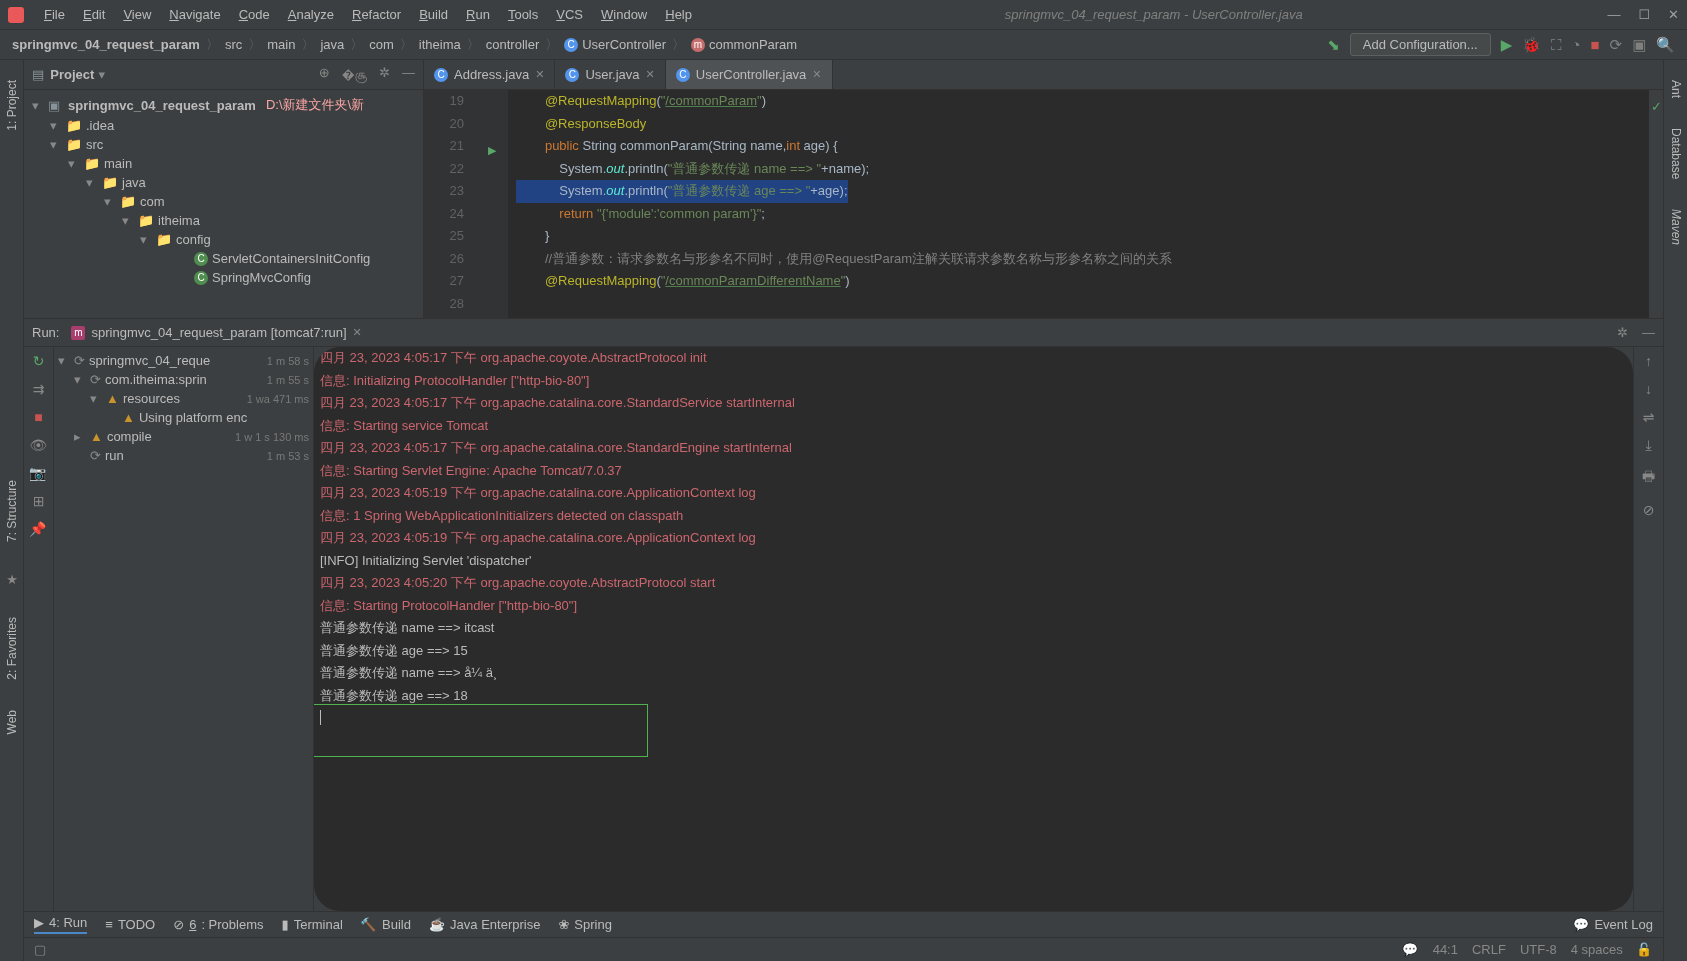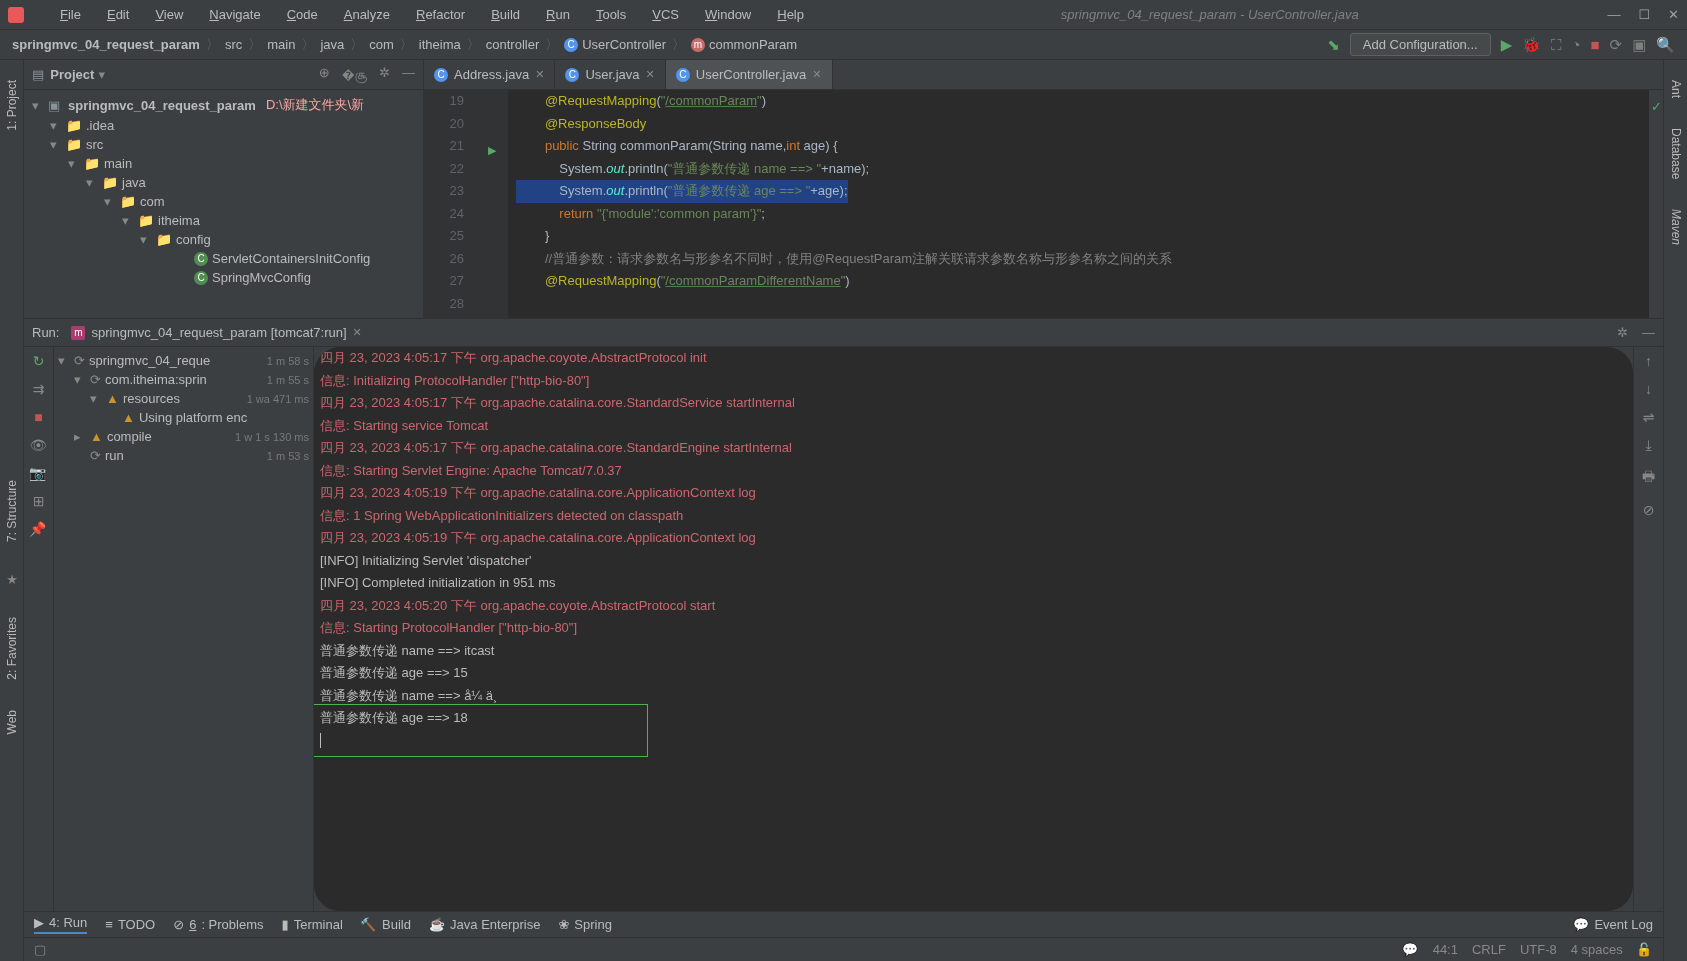--- a/index.html
+++ b/index.html
@@ -1,19 +1,19 @@
 <!DOCTYPE html>
 <html><head>
 <meta charset="utf-8">
 <style>
 * { margin: 0; padding: 0; box-sizing: border-box; font-family: "Segoe UI", Arial, sans-serif; font-size: 13px; }
 body { background: #3c3f41; color: #bbbbbb; width: 1687px; height: 961px; overflow: hidden; display: flex; flex-direction: column; }
 .titlebar { height: 30px; background: #3c3f41; display: flex; align-items: center; padding: 0 8px; border-bottom: 1px solid #323232; }
 .titlebar .icon-app { width: 16px; height: 16px; background: #e95959; border-radius: 3px; margin-right: 12px; }
-.menu-items { display: flex; gap: 10px; margin-left: 16px; }
+.menu-items { display: flex; gap: 2px; }
 .menu-items span { padding: 4px 8px; cursor: pointer; color: #bbb; }
 .menu-items span u { text-decoration: underline; }
 .title-center { flex: 1; text-align: center; color: #808080; font-style: italic; }
 .win-controls { display: flex; gap: 18px; color: #a0a0a0; font-size: 14px; }
 .navbar { height: 30px; background: #3c3f41; display: flex; align-items: center; padding: 0 12px; border-bottom: 1px solid #323232; }
 .breadcrumb { display: flex; align-items: center; gap: 6px; flex: 1; }
 .breadcrumb .crumb { color: #bbb; }
 .breadcrumb .sep { color: #666; }
 .crumb .cic { display:inline-block; width:14px; height:14px; border-radius:50%; background:#5394ec; vertical-align:middle; margin-right:4px; text-align:center; color:#fff; font-size:10px; line-height:14px;}
 .crumb .mic { display:inline-block; width:14px; height:14px; border-radius:50%; background:#c56c6c; vertical-align:middle; margin-right:4px; text-align:center; color:#fff; font-size:10px; line-height:14px;}
@@ -338,21 +338,20 @@
         <div class="red">四月 23, 2023 4:05:17 下午 org.apache.coyote.AbstractProtocol init</div>
             <div class="red">信息: Initializing ProtocolHandler ["http-bio-80"]</div>
             <div class="red">四月 23, 2023 4:05:17 下午 org.apache.catalina.core.StandardService startInternal</div>
             <div class="red">信息: Starting service Tomcat</div>
             <div class="red">四月 23, 2023 4:05:17 下午 org.apache.catalina.core.StandardEngine startInternal</div>
             <div class="red">信息: Starting Servlet Engine: Apache Tomcat/7.0.37</div>
             <div class="red">四月 23, 2023 4:05:19 下午 org.apache.catalina.core.ApplicationContext log</div>
             <div class="red">信息: 1 Spring WebApplicationInitializers detected on classpath</div>
             <div class="red">四月 23, 2023 4:05:19 下午 org.apache.catalina.core.ApplicationContext log</div>
             <div class="nrm">[INFO] Initializing Servlet 'dispatcher'</div>
-            <div class="nrm">[INFO] Completed initialization in 951 ms</div>
             <div class="red">四月 23, 2023 4:05:20 下午 org.apache.coyote.AbstractProtocol start</div>
             <div class="red">信息: Starting ProtocolHandler ["http-bio-80"]</div>
             <div class="nrm">普通参数传递 name ==&gt; itcast</div>
             <div class="nrm">普通参数传递 age ==&gt; 15</div>
             <div class="nrm">普通参数传递 name ==&gt; å¼ ä¸</div>
             <div class="nrm">普通参数传递 age ==&gt; 18</div>
             <div class="nrm"><span style="border-left:1px solid #bbb;">&nbsp;</span></div>
             <div class="green-box" style="left: -6px; top: 357px; width: 340px; height: 53px;"></div>
           </div>
         <div class="console-side">

